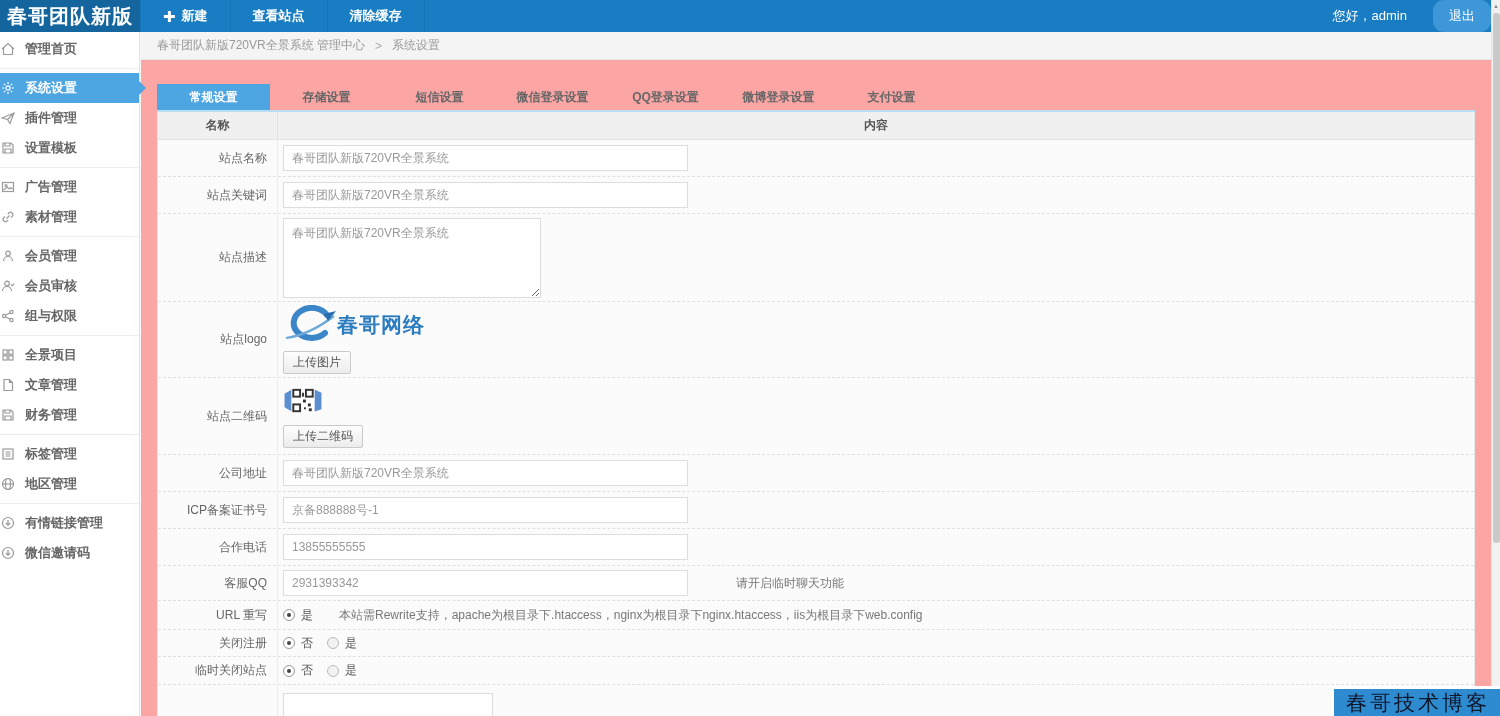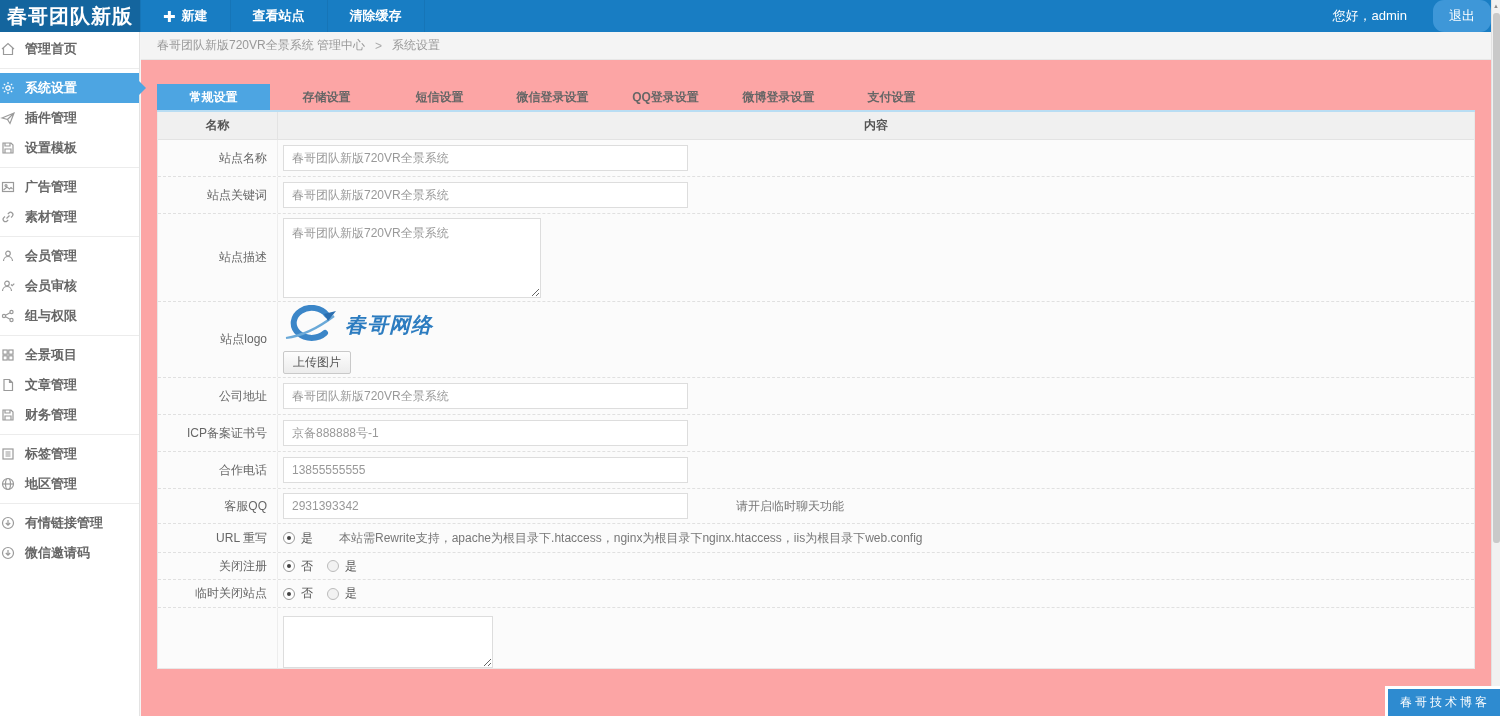--- a/index.html
+++ b/index.html
@@ -70,21 +70,21 @@
   textarea.txt { width:258px; height:80px; border:1px solid #ddd; background:#fff;
     font-size:12px; color:#999; padding:6px 8px; resize:both; outline:none;
     font-family:"Liberation Sans","DejaVu Sans",sans-serif; }
   .hint { font-size:12px; color:#777; margin-left:48px; }
   .hint.near { margin-left:12px; }
 
   .upload-btn { margin-top:6px; font-size:12px; color:#555; background:linear-gradient(#fdfdfd,#ececec);
     border:1px solid #c9c9c9; border-radius:2px; padding:2px 9px; cursor:pointer;
     font-family:"Liberation Sans","DejaVu Sans",sans-serif; }
 
-  .logo-img { display:flex; align-items:center; gap:8px;font-style:italic; }
+  .logo-img { display:flex; align-items:center; gap:0; }
   .logo-text { color:#2c7cc0; font-size:21px; font-weight:bold; letter-spacing:1px; }
 
   
   .radio-group { display:flex; align-items:center; gap:6px; margin-right:14px; }
   .radio { width:12px; height:12px; border-radius:50%; border:1px solid #999; background:#fff;
     position:relative; flex:none; cursor:pointer; }
   .radio.checked::after { content:""; position:absolute; left:3px; top:3px; width:4px; height:4px;
     border-radius:50%; background:#444; }
   .radio.unchecked { background:#f2f2f2; border-color:#bbb; }
   .radio-label { font-size:12px; color:#555; }
@@ -92,22 +92,22 @@
   
   .scrollbar { position:absolute; top:0; right:0; width:9px; height:716px; background:#f1f1f1;
     border-left:1px solid #e2e2e2; z-index:30; }
   .scroll-up { height:12px; display:flex; align-items:center; justify-content:center;
     color:#8a8a8a; font-size:6px; }
   .scroll-thumb { position:absolute; top:13px; left:1px; width:7px; height:530px;
     background:#c9c9c9; border-radius:3px; }
 
   
   .watermark { position:absolute; right:0; bottom:0; height:30px; background:#2e8bd0;
-    border-left:3px solid #fff; border-top:3px solid #fff; color:#ffffff;
-    font-family:"Liberation Serif","DejaVu Serif",serif; font-size:12px;
+    border-left:3px solid #fff; border-top:3px solid #fff; color:#0f172a;
+    font-family:"Liberation Serif","DejaVu Serif",serif; font-size:21px;
     display:flex; align-items:center; padding:0 10px 0 12px; letter-spacing:3px; z-index:40; }
 </style>
 </head>
 <body>
 
 <div class="topbar">
   <div class="logo">春哥团队新版</div>
   <div class="topnav">
     <div class="topnav-item">
       <span class="plus">✚</span>
@@ -333,20 +333,39 @@
               <path d="M44 10 A18 15 0 1 0 42 28" stroke="#3b86c8" stroke-width="6" fill="none" stroke-linecap="round"></path>
               <path d="M3 33 Q 26 30 51 11" stroke="#6aa9d8" stroke-width="2.2" fill="none"></path>
               <polygon points="41,9 53,6 45,16" fill="#2a6eb0"></polygon>
             </svg>
             <span class="logo-text">春哥网络</span>
           </div>
           <button class="upload-btn">上传图片</button>
         </div>
       </div>
 
+      <div class="row" style="height:77px">
+        <div class="cell-label">站点二维码</div>
+        <div class="cell-content col">
+          <svg width="40" height="36" viewBox="0 0 40 36">
+            <polygon points="1,10 10,5 10,29 1,24" fill="#5b8fd0"></polygon>
+            <polygon points="39,9 30,5 30,29 39,26" fill="#5b8fd0"></polygon>
+            <rect x="8" y="4" width="24" height="26" fill="#fff"></rect>
+            <rect x="10" y="6" width="7" height="7" fill="none" stroke="#333" stroke-width="2"></rect>
+            <rect x="23" y="6" width="7" height="7" fill="none" stroke="#333" stroke-width="2"></rect>
+            <rect x="10" y="21" width="7" height="7" fill="none" stroke="#333" stroke-width="2"></rect>
+            <rect x="20" y="16" width="3" height="3" fill="#333"></rect>
+              <rect x="25" y="20" width="3" height="3" fill="#333"></rect>
+            <rect x="21" y="24" width="2" height="2" fill="#333"></rect>
+              <rect x="26" y="25" width="3" height="3" fill="#333"></rect>
+            <rect x="19" y="9" width="2" height="4" fill="#333"></rect>
+          </svg>
+          <button class="upload-btn">上传二维码</button>
+        </div>
+      </div>
 
       <div class="row" style="height:37px">
         <div class="cell-label">公司地址</div>
         <div class="cell-content">
           <input class="txt" type="text" value="春哥团队新版720VR全景系统" style="">
         </div>
       </div>
 
       <div class="row" style="height:37px">
         <div class="cell-label">ICP备案证书号</div>

